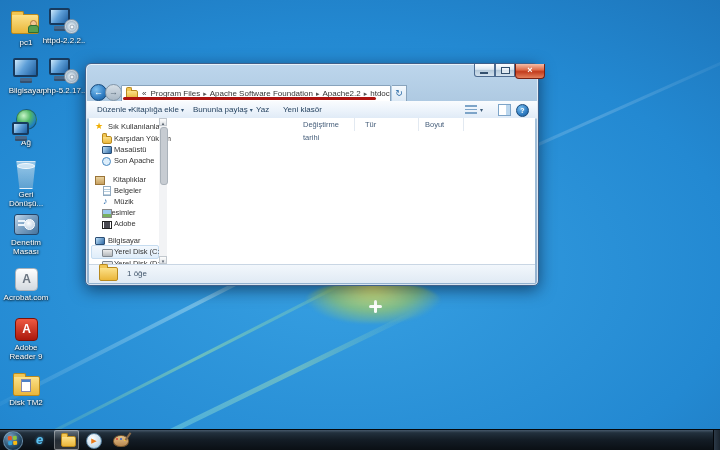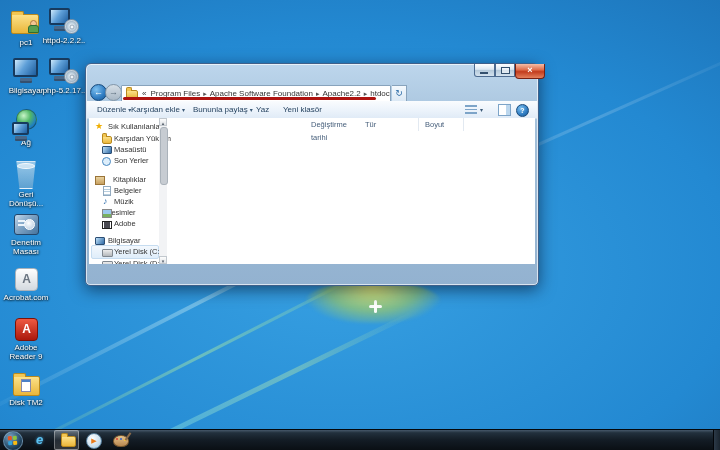--- a/index.html
+++ b/index.html
@@ -281,21 +281,21 @@
     <span class="crumbsep">▸</span>
     <span class="crumb">Apache2.2</span>
     <span class="crumbsep">▸</span>
     <span class="crumb">htdocs</span>
 
   </div>
   <div class="refresh">↻</div>
 
   <div class="toolbar">
     <div class="titem" style="left:10px"><span>Düzenle</span><span class="dd">▾</span></div>
-    <div class="titem" style="left:44px"><span>Karşıdan ekle</span><span class="dd">▾</span></div>
+    <div class="titem" style="left:44px"><span>Kitaplığa ekle</span><span class="dd">▾</span></div>
     <div class="titem" style="left:106px"><span>Bununla paylaş</span><span class="dd">▾</span></div>
     <div class="titem" style="left:169px"><span>Yaz</span></div>
     <div class="titem" style="left:196px"><span>Yeni klasör</span></div>
     <div class="viewsicon"></div>
     <div class="viewsdd">▾</div>
     <div class="previcon"></div>
     <div class="helpbtn">?</div>
   </div>
 
   <div class="content">
@@ -307,21 +307,21 @@
     <div class="siderow" style="left:13px;top:15px">
       <span class="mi mi-folder" style="left:0">
           <span class="folder"></span>
         </span>
       <span style="padding-left:12px">Karşıdan Yüklem</span></div>
     <div class="siderow" style="left:13px;top:26px">
       <span class="mi mi-monitor" style="left:0"></span>
       <span style="padding-left:12px">Masaüstü</span></div>
     <div class="siderow" style="left:13px;top:37px">
       <span class="mi mi-clock" style="left:0"></span>
-      <span style="padding-left:12px">Son Yerler</span></div>
+      <span style="padding-left:12px">Son Apache</span></div>
     <div class="siderow" style="left:6px;top:56px">
       <span class="mi mi-lib" style="left:0"></span>
       <span style="padding-left:18px">Kitaplıklar</span></div>
     <div class="siderow" style="left:13px;top:67px">
       <span class="mi mi-doc" style="left:1px"></span>
       <span style="padding-left:12px">Belgeler</span></div>
     <div class="siderow" style="left:13px;top:78px">
       <span class="mi mi-note" style="left:1px">♪</span>
       <span style="padding-left:12px">Müzik</span></div>
     <div class="siderow" style="left:13px;top:89px">
@@ -338,26 +338,30 @@
       <span style="padding-left:12px">Yerel Disk (C:)</span></div>
     <div class="siderow" style="left:13px;top:140px">
       <span class="mi mi-disk" style="left:0"></span>
       <span style="padding-left:12px">Yerel Disk (D:)</span></div>
 
     <div class="scroll"></div>
     <div class="scr-arrow" style="top:0">▴</div>
     <div class="scr-thumb"></div>
     <div class="scr-arrow" style="top:138px">▾</div>
 
-    <div class="colhead" style="left:216px;width:58px"><span>Değiştirme tarihi</span></div>
+    <div class="colhead" style="left:208px;width:58px"><span>Değiştirme tarihi</span></div>
     <div class="colhead" style="left:270px;width:60px"><span>Tür</span></div>
     <div class="colhead" style="left:330px;width:45px"><span>Boyut</span></div>
 
   </div>
 
+  <div class="statusbar">
+    <span class="folder bigfolder" style="position:absolute"></span>
+    <span class="statustext">1 öğe</span>
+  </div>
 </div>
 
 <div class="annotation"></div>
 
 <div class="taskbar">
   <div class="orb">
     <div class="flagwrap">
       <span class="fq fq1"></span>
         <span class="fq fq2"></span>
         <span class="fq fq3"></span>

